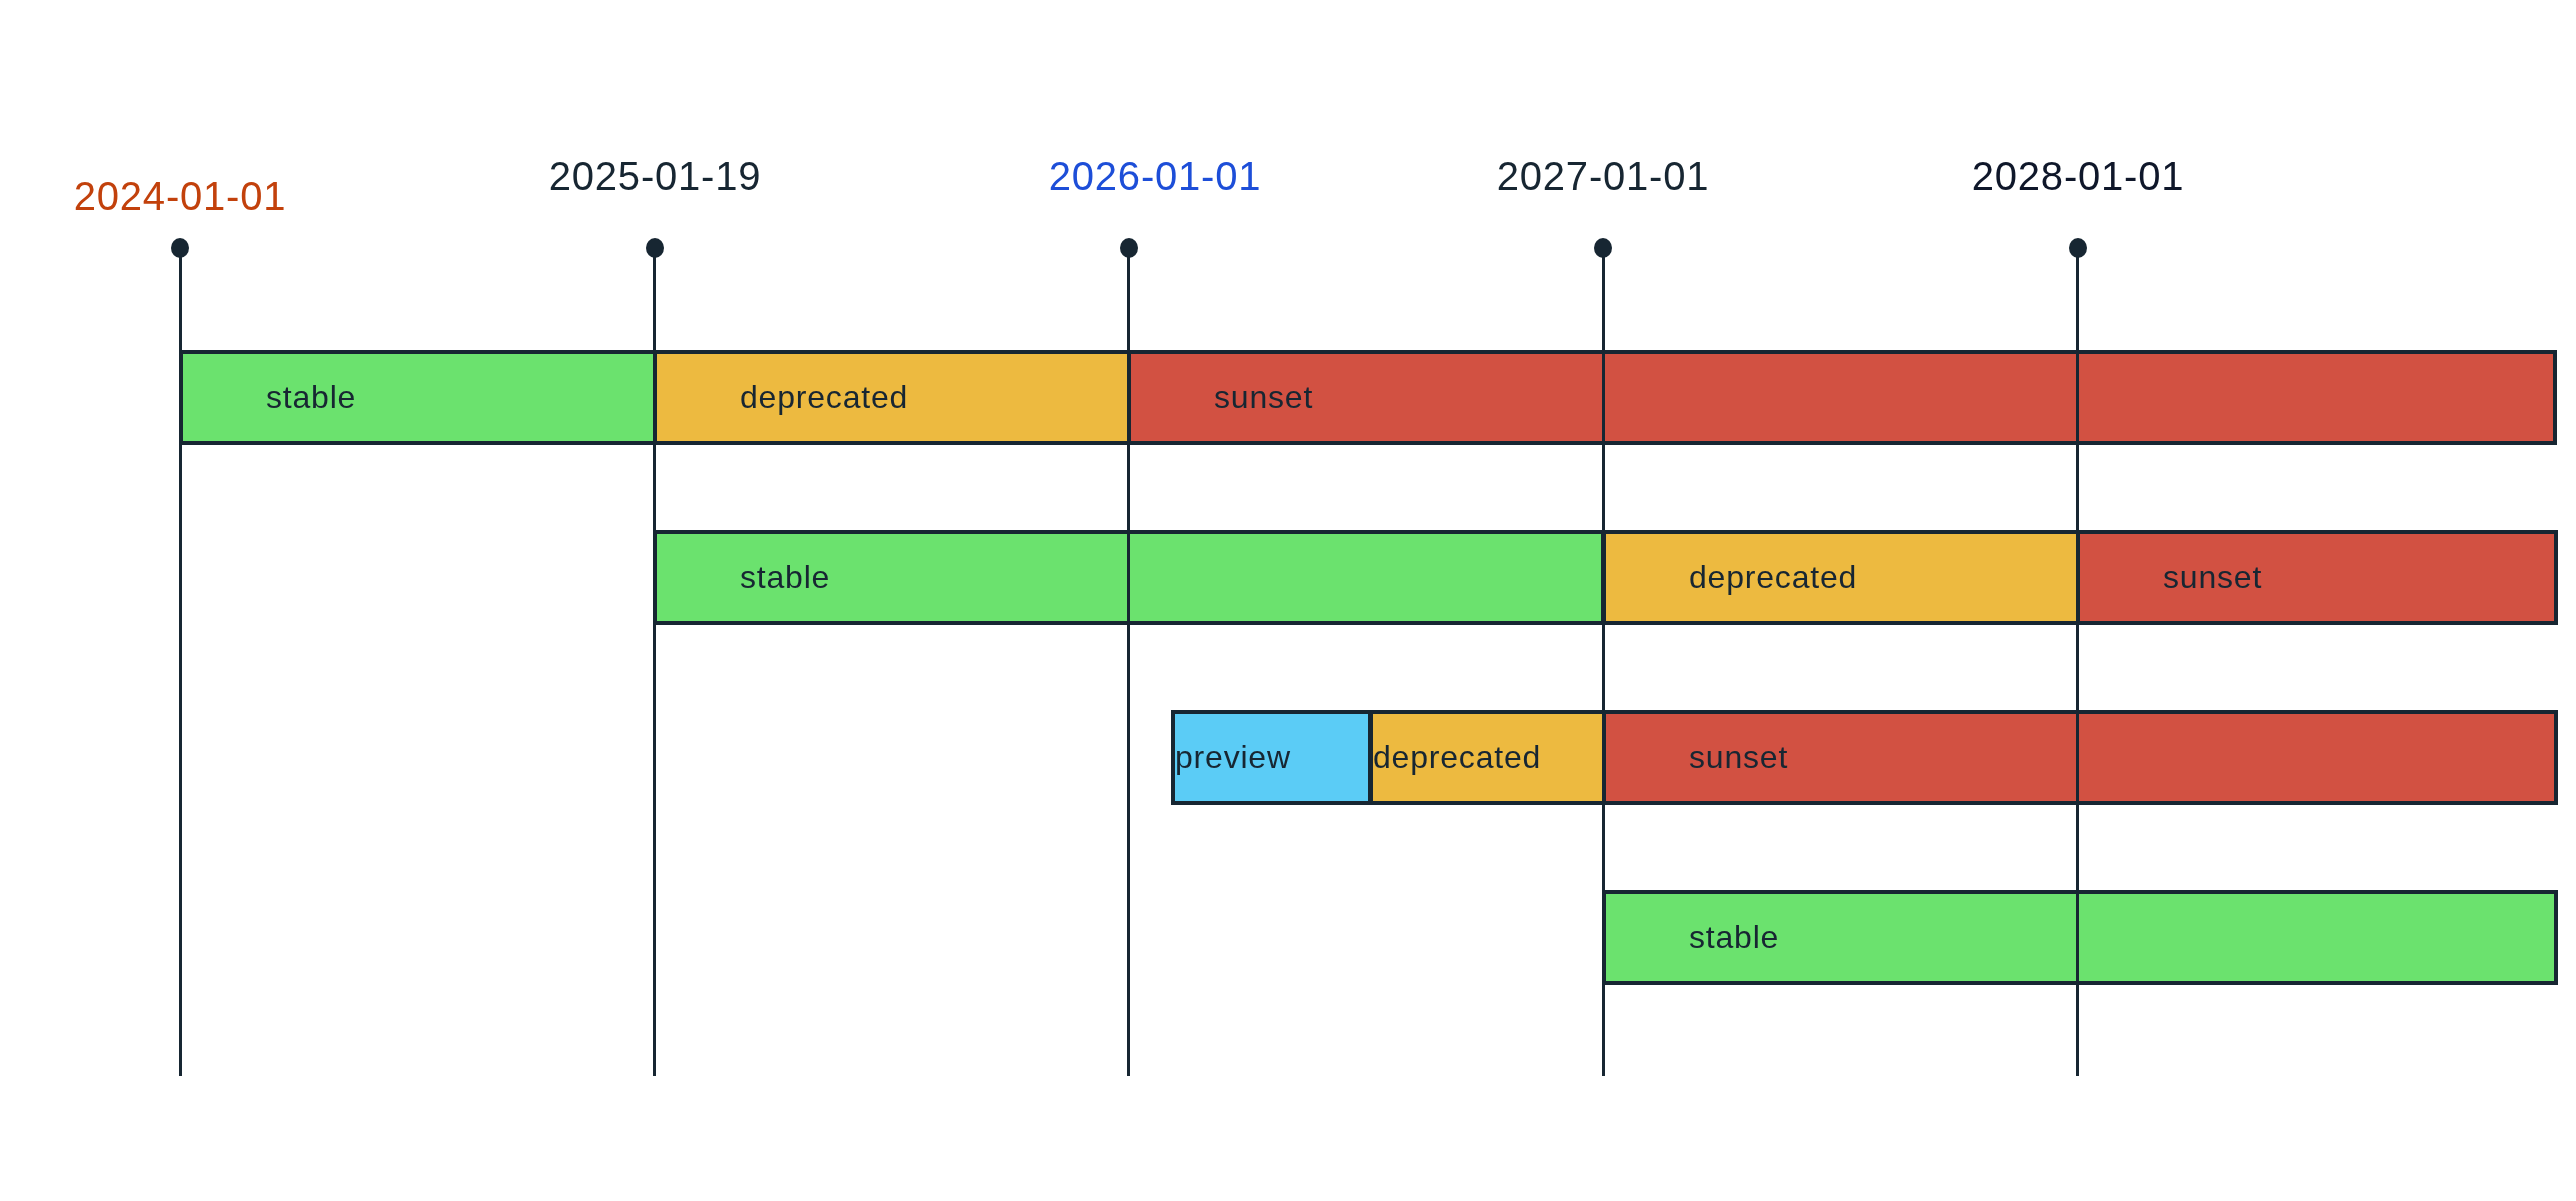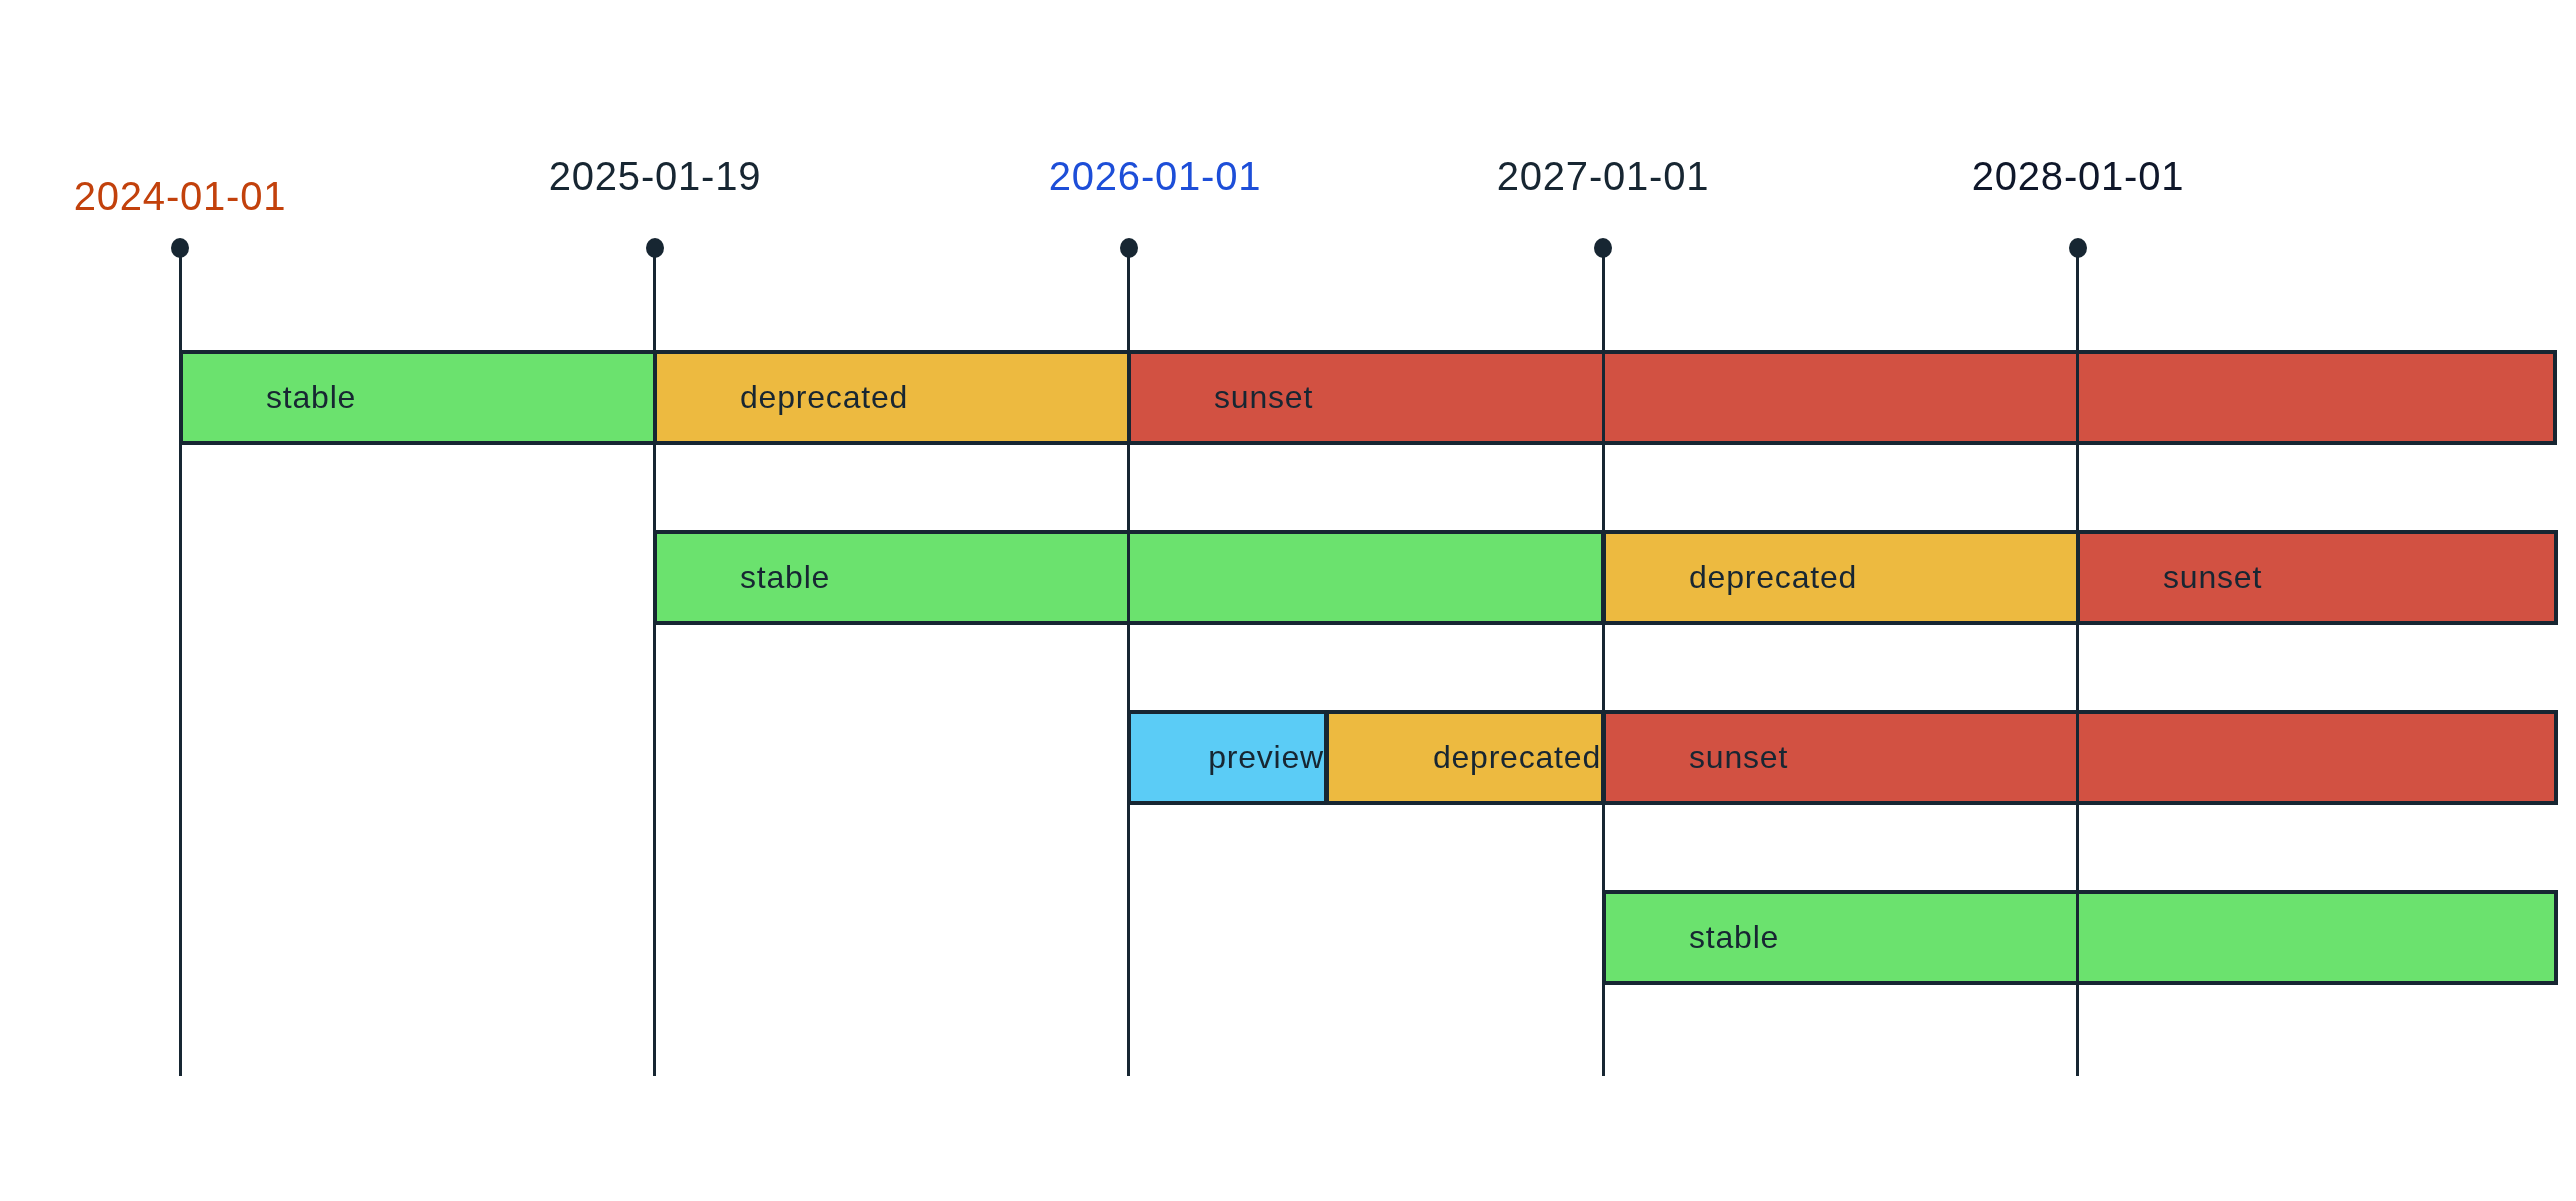--- a/index.html
+++ b/index.html
@@ -37,21 +37,21 @@
   }
   .seg {
     position: absolute;
     box-sizing: border-box;
     border: 4.1px solid;
     display: flex;
     align-items: center;
     z-index: 2;
   }
   .seg.left-align   { justify-content: flex-start; padding-left: 83px; }
-  .seg.center-align { justify-content: flex-end; }
+  .seg.center-align { justify-content: flex-start; margin-left: 44px; }
   .seg-label {
     font-size: 32px;
     letter-spacing: 0.8px;
     white-space: nowrap;
   }
 </style>
 </head>
 <body>
 
 <div id="canvas">

